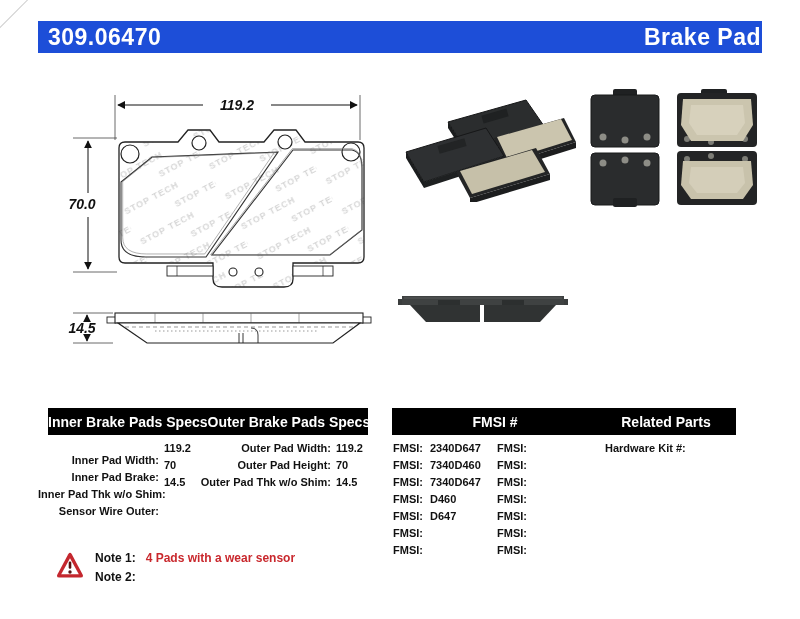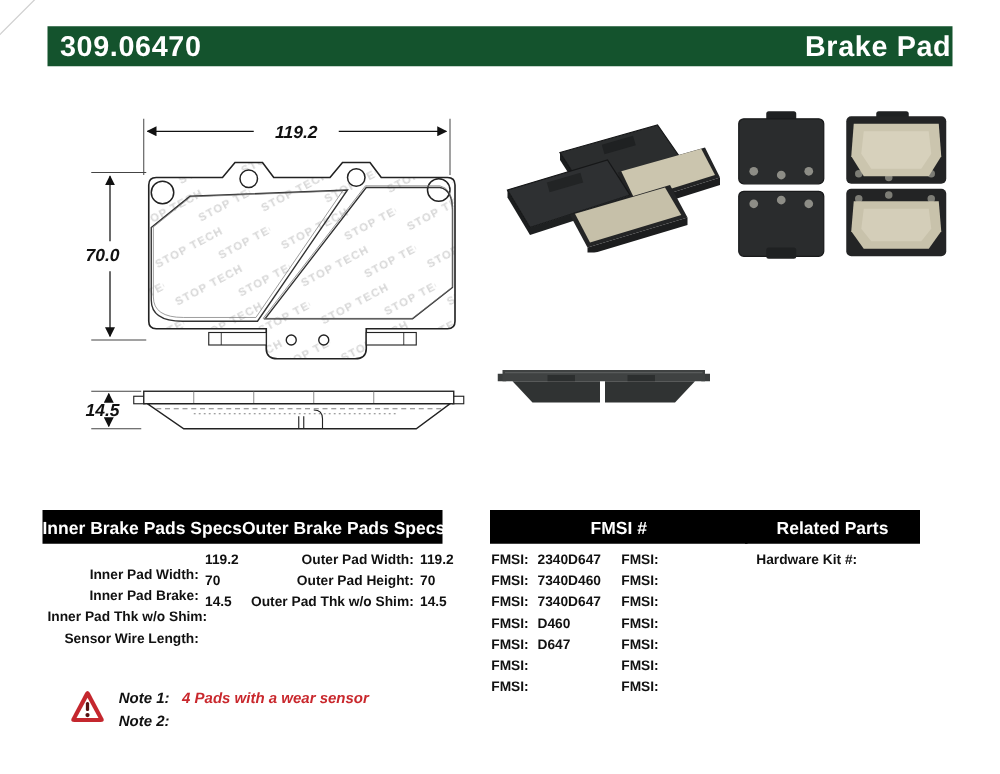--- a/index.html
+++ b/index.html
@@ -5,53 +5,53 @@
   html,body{margin:0;padding:0;background:#fff;}
   .page{position:relative;width:800px;height:619px;background:#fff;overflow:hidden;
         font-family:"Liberation Sans",sans-serif;}
   .abs{position:absolute;}
 
   
   .corner-fold{left:-8px;top:13px;width:44px;height:1px;background:#cfcfcf;
                transform:rotate(-45deg);}
 
   
-  .header-bar{left:38px;top:21px;width:724px;height:32px;background:#14532d;color:#fff;
+  .header-bar{left:38px;top:21px;width:724px;height:32px;background:#1d4ed8;color:#fff;
               display:flex;align-items:center;justify-content:space-between;
               font-weight:bold;font-size:23px;padding:0;box-sizing:border-box;}
   .header-bar .pn{margin-left:10px;letter-spacing:0.5px;}
   .header-bar .pt{margin-right:1px;letter-spacing:0.5px;}
 
   svg text.dim{font-family:"Liberation Sans",sans-serif;font-size:14px;
                font-weight:bold;font-style:italic;fill:#111;}
   svg text.wm{font-family:"Liberation Sans",sans-serif;font-size:9px;font-weight:bold;
               fill:#d6d6d6;letter-spacing:1px;}
 
   
   .tbar{top:408px;height:27px;background:#000;color:#fff;display:flex;
         align-items:center;font-weight:bold;font-size:14px;}
   .tbar span{flex:1;text-align:center;white-space:nowrap;}
-  #bar-specs{left:34px;width:320px;}
+  #bar-specs{left:48px;width:320px;}
   #bar-fmsi{left:392px;width:206px;}
   #bar-related{left:596px;width:140px;align-items:center;}
 
   .col{top:440px;font-size:11px;font-weight:bold;color:#111;}
   .srow{display:flex;height:17px;line-height:17px;white-space:nowrap;}
   #inner-col{left:38px;width:165px;}
   #inner-col .lbl{width:121px;text-align:right;margin-top:12px;}
   #outer-col{left:195px;width:190px;}
   #outer-col .lbl{width:136px;text-align:right;}
   .srow .val{margin-left:5px;}
   #fmsi-col1{left:393px;width:102px;}
   #fmsi-col2{left:497px;width:95px;}
   .fmsi-lbl{width:37px;}
   #related-col{left:605px;width:156px;}
 
   
-  .notes{left:95px;top:549px;font-size:12px;font-weight:bold;color:#111;font-style:italic;}
+  .notes{left:95px;top:549px;font-size:12px;font-weight:bold;color:#111;}
   .note-row{height:19px;line-height:19px;white-space:nowrap;display:flex;}
   .note-red{color:#c9282d;margin-left:10px;}
 </style>
 </head>
 <body>
 
 <div class="page">
 
   <div class="abs corner-fold"></div>
 
@@ -223,21 +223,21 @@
     </div>
     <div class="srow">
       <span class="lbl">Inner Pad Brake:</span>
       <span class="val">70</span>
     </div>
     <div class="srow">
       <span class="lbl">Inner Pad Thk w/o Shim:</span>
       <span class="val">14.5</span>
     </div>
     <div class="srow">
-      <span class="lbl">Sensor Wire Length:</span>
+      <span class="lbl">Sensor Wire Outer:</span>
       <span class="val"></span>
     </div>
   </div>
 
   <div id="outer-col" class="abs col">
     <div class="srow">
       <span class="lbl">Outer Pad Width:</span>
       <span class="val">119.2</span>
     </div>
     <div class="srow">

